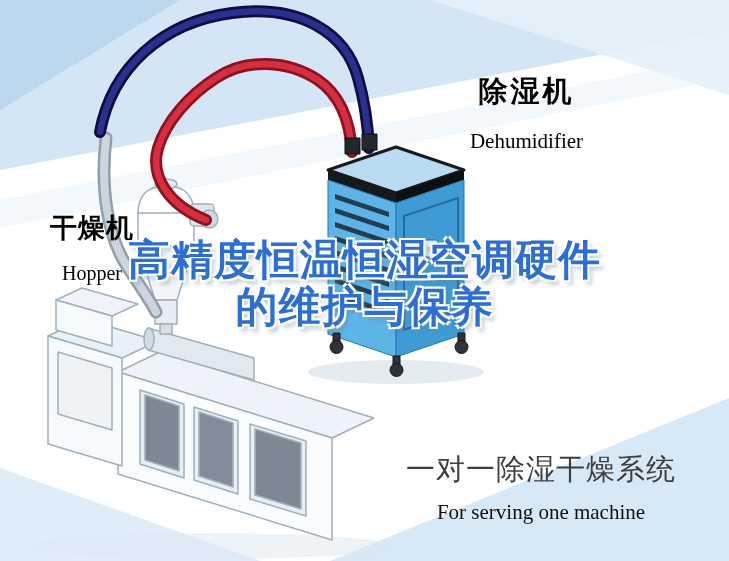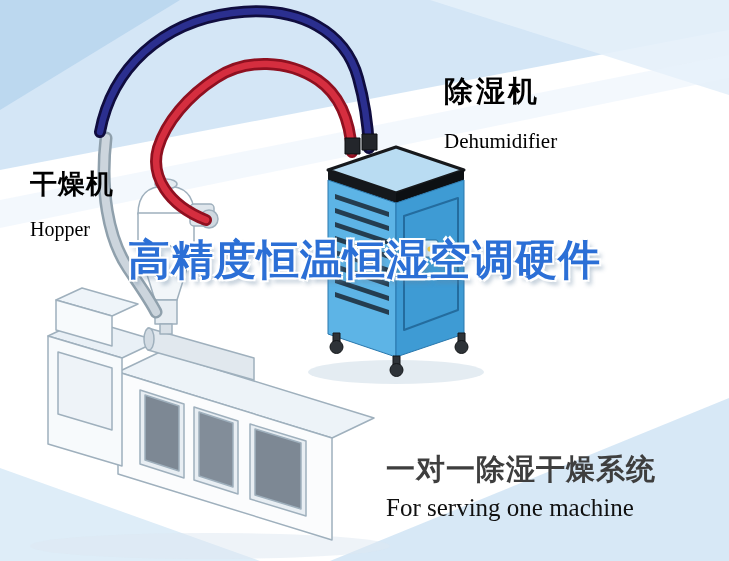--- a/index.html
+++ b/index.html
@@ -12,26 +12,26 @@
     height: 561px;
     overflow: hidden;
     background: #ffffff;
   }
   .scene {
     position: absolute;
     left: 0; top: 0;
     width: 729px; height: 561px;
   }
 
-  .label { position: absolute; color: #000; z-index: 5; }
+  .label { position: absolute; text-align: center; color: #000; z-index: 5; }
   .label .zh { font-weight: bold; }
   .serif { font-family: "Liberation Serif", "DejaVu Serif", serif; }
 
   .hopper-label { left: 30px; top: 166px; width: 124px; }
-  .hopper-label .zh { font-size: 27px; letter-spacing: 1px; }
+  .hopper-label .zh { font-size: 27px; letter-spacing: 1px; margin-top: 44px; }
   .hopper-label .en { font-size: 20px; margin-top: 16px; }
 
   .dehum-label { left: 444px; top: 72px; width: 165px; }
   .dehum-label .zh { font-size: 29px; letter-spacing: 3px; }
   .dehum-label .en { font-size: 21px; margin-top: 17px; }
 
   .main-title {
     position: absolute;
     left: 0; top: 236px; width: 729px;
     text-align: center;
@@ -41,22 +41,22 @@
     line-height: 1.12;
     letter-spacing: 1px;
     z-index: 6;
     text-shadow:
       -2px -2px 0 #fff, 2px -2px 0 #fff,
       -2px  2px 0 #fff, 2px  2px 0 #fff,
       4px 5px 4px rgba(100,130,160,.45);
   }
 
   .bottom-caption { left: 386px; top: 450px; width: 310px; }
-  .bottom-caption .zh { font-size: 29px; font-weight: bold; color: #3e3e3e; letter-spacing: 1px; }
-  .bottom-caption .en { font-size: 25px; margin-top: 4px; color: #101010; }
+  .bottom-caption .zh { font-size: 29px; font-weight: normal; color: #3e3e3e; letter-spacing: 1px; }
+  .bottom-caption .en { font-size: 21px; margin-top: 10px; color: #101010; }
 </style>
 </head>
 <body>
 
 <div class="stage">
 
   <svg class="scene" viewBox="0 0 729 561" xmlns="http://www.w3.org/2000/svg">
 
     <g>
       <polygon points="0,0 729,0 729,30 0,170" fill="#cde2f4" opacity="0.85"></polygon>
@@ -155,20 +155,21 @@
     <div class="en serif">Hopper</div>
   </div>
 
   <div class="label dehum-label">
     <div class="zh">除湿机</div>
     <div class="en serif">Dehumidifier</div>
   </div>
 
   <div class="main-title">
     <div>高精度恒温恒湿空调硬件</div>
+    <div>的维护与保养</div>
   </div>
 
   <div class="label bottom-caption">
     <div class="zh">一对一除湿干燥系统</div>
     <div class="en serif">For serving one machine</div>
   </div>
 
 </div>
 
 </body></html>

